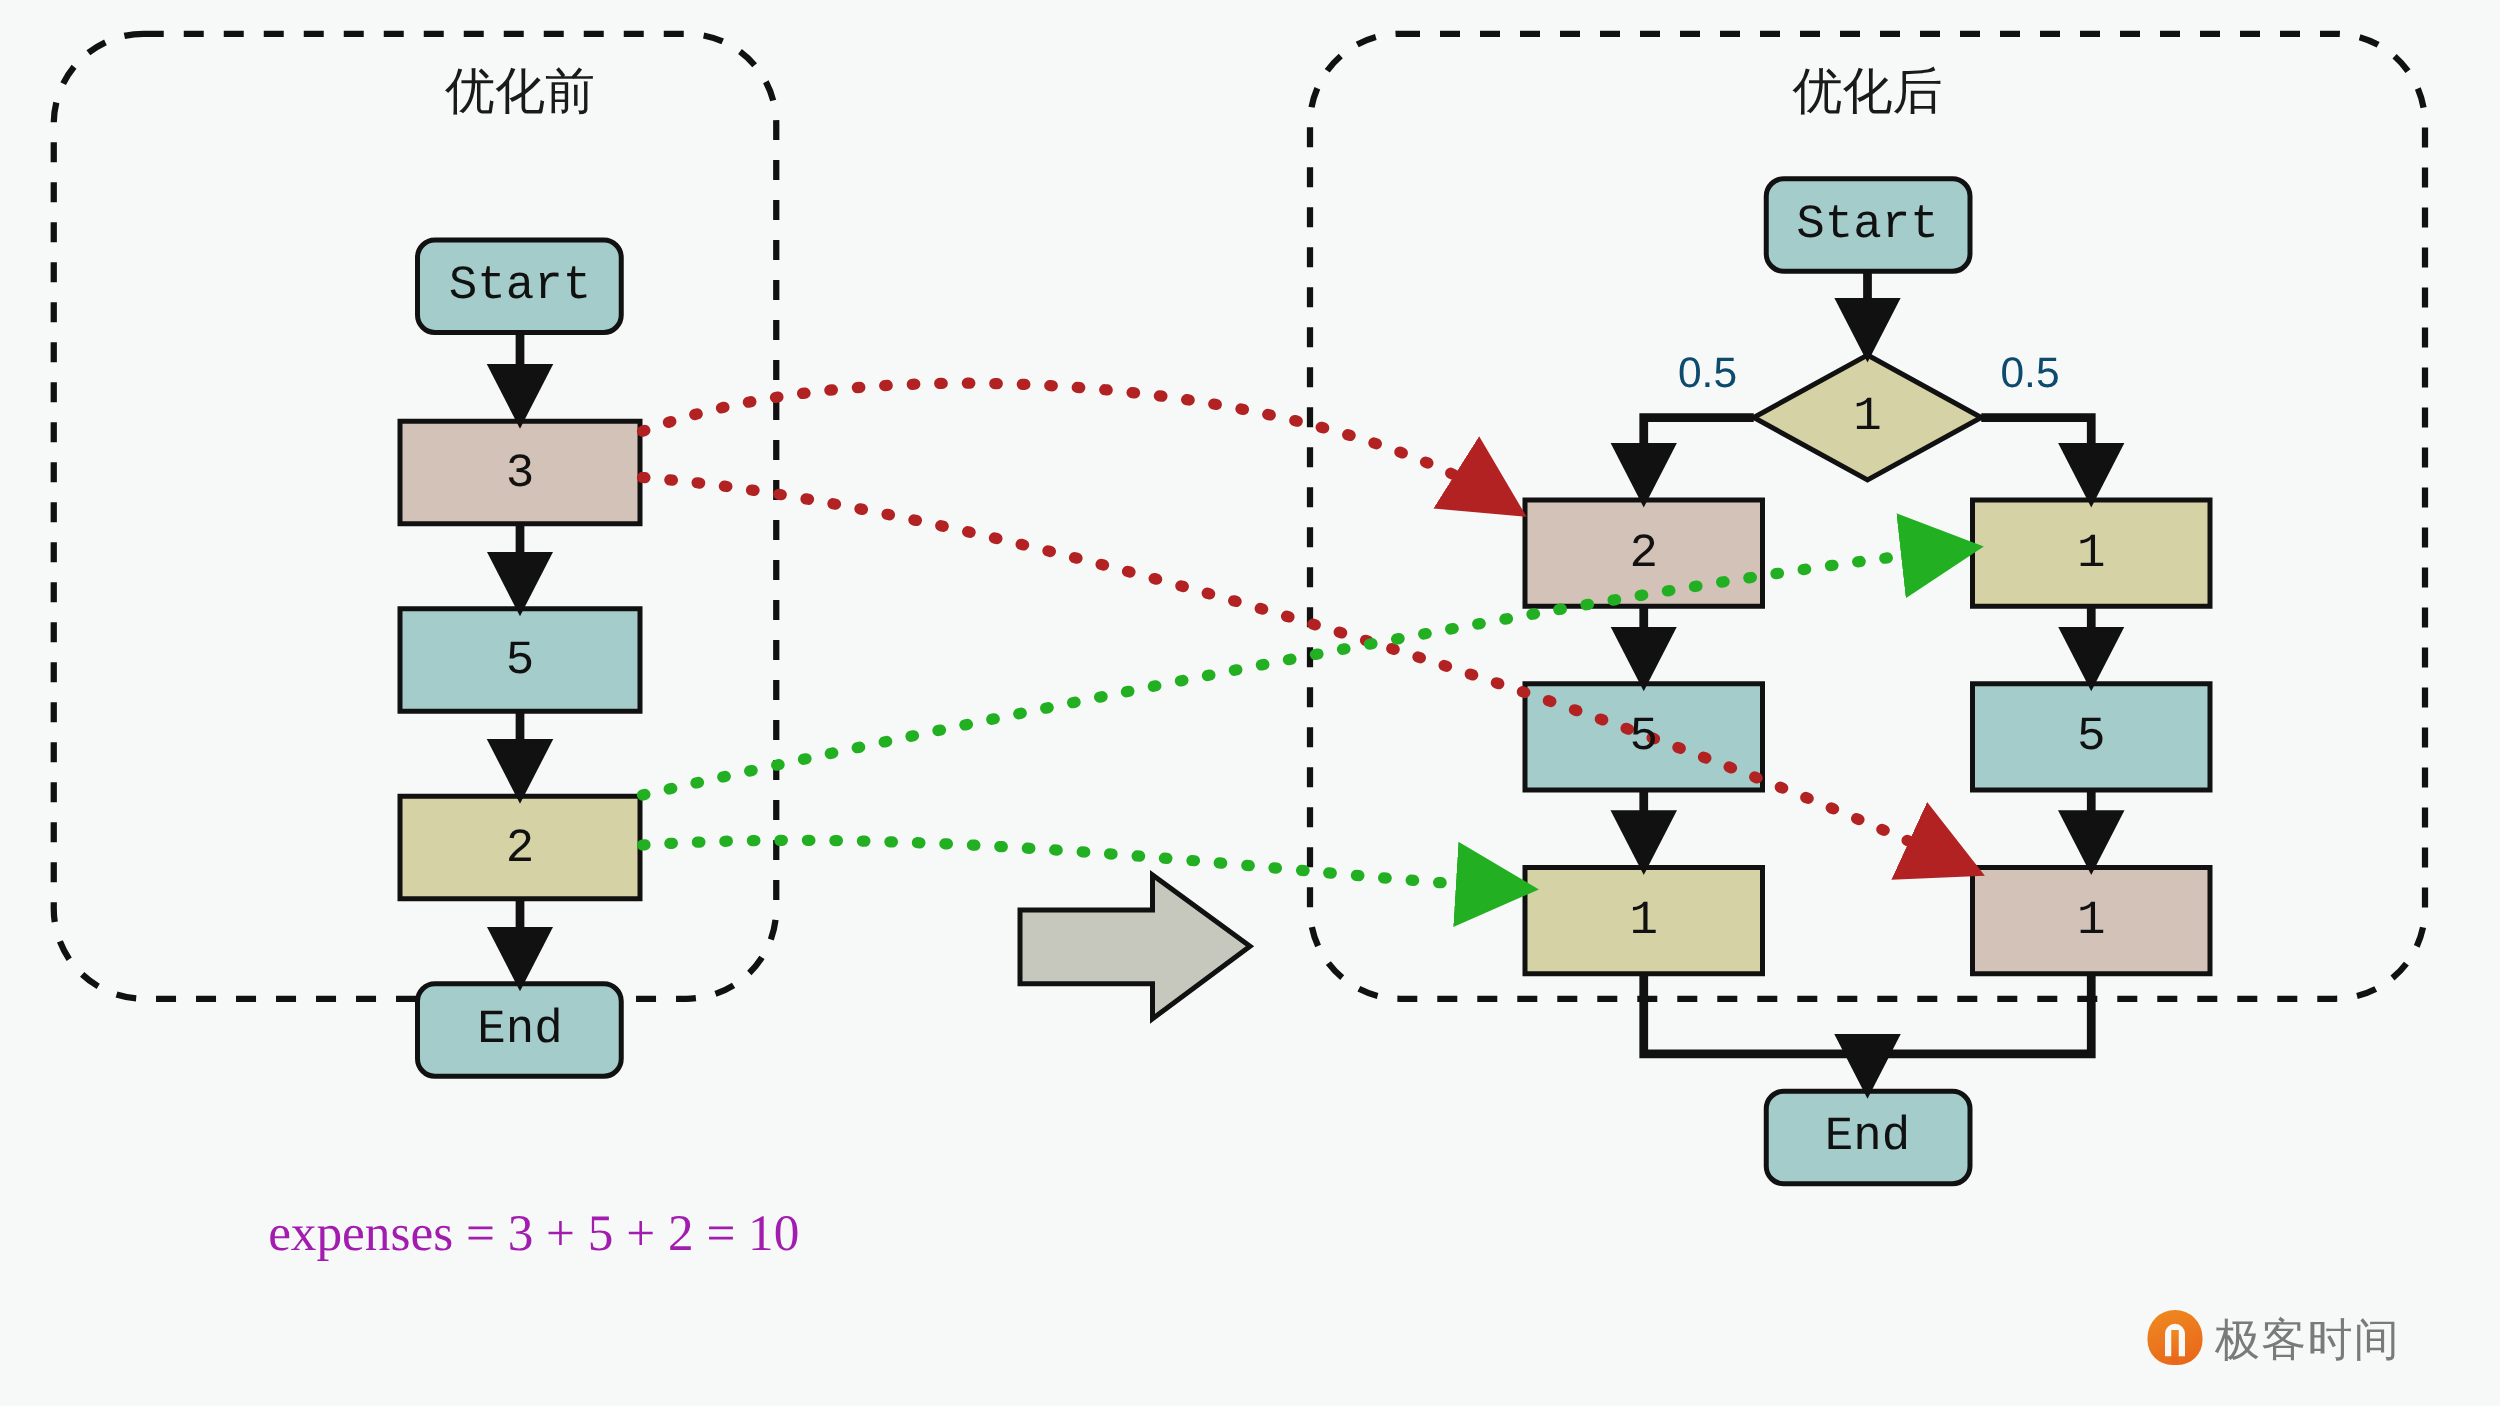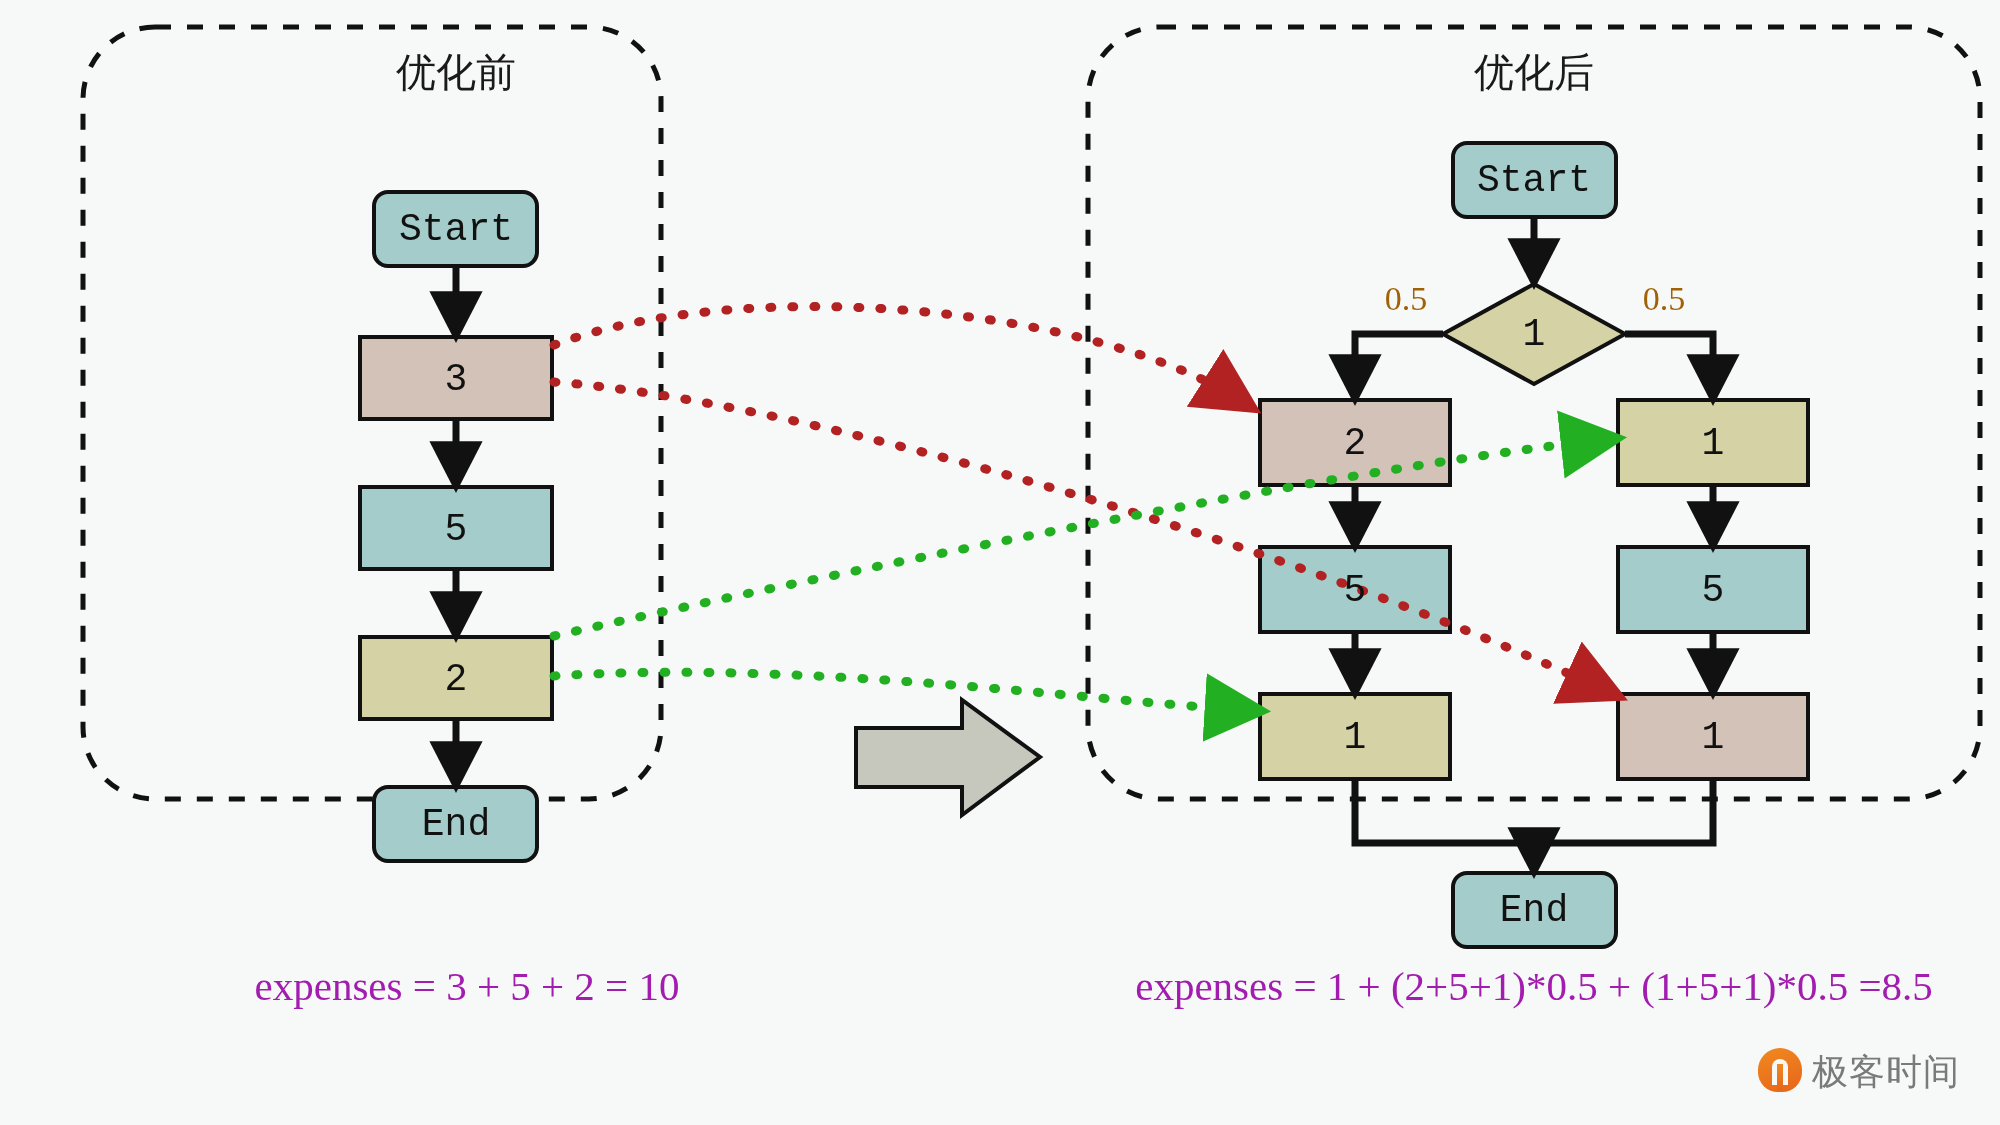--- a/index.html
+++ b/index.html
@@ -3,21 +3,21 @@
 <meta charset="utf-8">
 <style>
   html, body { margin:0; padding:0; }
   body {
     width:2000px; height:1125px;
     background:#f7f9f8;
     font-family:"Liberation Sans", sans-serif;
     position:relative;
     overflow:hidden;
   }
-  #stage { position:absolute; inset:0;margin-left:40px; }
+  #stage { position:absolute; inset:0; }
   svg.layer { position:absolute; left:0; top:0; width:2000px; height:1125px; }
 
   .panel-title {
     position:absolute;
     font-family:"Liberation Sans", sans-serif;
     font-size:40px;
     color:#1a1a1a;
     white-space:nowrap;
     transform:translateX(-50%);
   }
@@ -34,23 +34,23 @@
     font-family:Liberation Mono, monospace;
     color:#111;
     white-space:nowrap;
     transform:translate(-50%,-50%);
     pointer-events:none;
   }
   .node-label.num { font-size:38px; }
   .node-label.term { font-size:38px; }
   .edge-label {
     position:absolute;
-    font-family:Liberation Serif, serif;
+    font-family:Liberation Sans, sans-serif;
     font-size:34px;
-    color:#a16207;
+    color:#0c4a6e;
     white-space:nowrap;
     transform:translate(-50%,-50%);
   }
 
   
   #watermark {
     position:absolute;
     left:1718px; top:1048px;
     display:flex; align-items:flex-start; gap:10px;
   }
@@ -165,21 +165,20 @@
   <div class="node-label num" style="left:1315px; top:590px;">5</div>
   <div class="node-label num" style="left:1673px; top:590px;">5</div>
   <div class="node-label num" style="left:1315px; top:737px;">1</div>
   <div class="node-label num" style="left:1673px; top:737px;">1</div>
   <div class="node-label term" style="left:1494px; top:910px;">End</div>
 
   <div class="edge-label" style="left:1366px; top:299px;">0.5</div>
   <div class="edge-label" style="left:1624px; top:299px;">0.5</div>
 
   <div class="formula" style="left:427px; top:962px;">expenses = 3 + 5 + 2 = 10</div>
-  <div class="formula" style="left:1494px; top:962px;">expenses = 1 + (2+5+1)*0.5 + (1+5+1)*0.5 =8.5</div>
 
   <div id="watermark">
     <div id="wm-logo">
       <div class="ball"></div>
       <div class="notch"></div>
       <div class="bar"></div>
     </div>
     <div id="wm-text">极客时间</div>
   </div>
 

